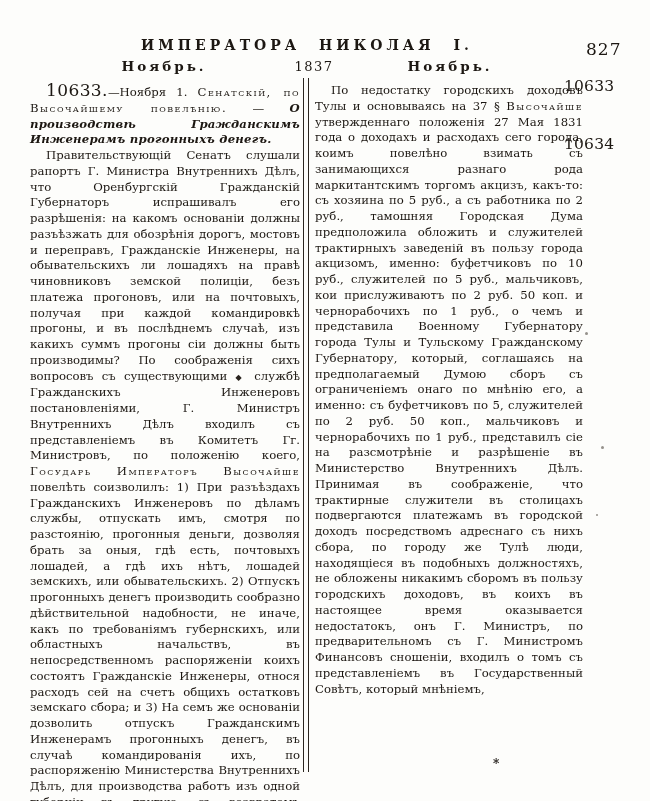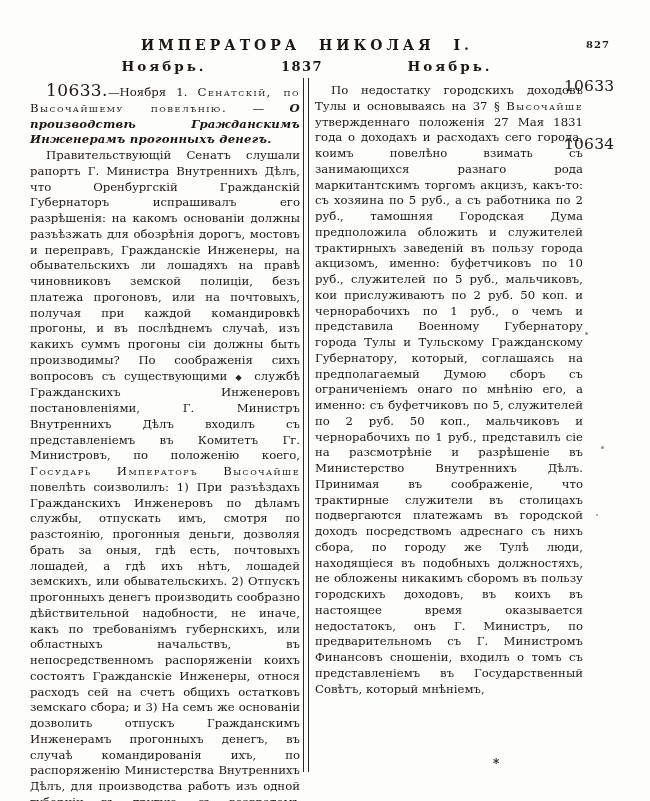--- a/index.html
+++ b/index.html
@@ -9,32 +9,32 @@
     background:#fdfdfb; color:#1c1712; overflow:hidden;
     font-family:"DejaVu Serif", serif;
     padding-left:32px;
   }
   .running-head {
     position:absolute; top:37px; left:28px; width:558px; text-align:center;
     font-size:14px; font-weight:bold; letter-spacing:4px; word-spacing:10px;
     white-space:nowrap;
   }
   .page-number {
-    position:absolute; top:39px; left:586px; font-size:10px; font-weight:bold;
+    position:absolute; top:39px; left:586px; font-size:17px; font-weight:normal;
     letter-spacing:1px;
   }
   .month {
     position:absolute; top:58px; font-size:13.5px; font-weight:bold;
     letter-spacing:3px; text-align:center;
   }
   .month-left  { left:28px;  width:272px; }
   .month-right { left:314px; width:272px; }
   .year {
-    position:absolute; top:59px; left:268px; width:68px; text-align:center;
-    font-size:13px; font-weight:bold; letter-spacing:1.5px;
+    position:absolute; top:59px; left:280px; width:68px; text-align:center;
+    font-size:13px; font-weight:normal; letter-spacing:1.5px;
   }
   .divider {
     position:absolute; left:303px; top:78px; height:694px; width:6px;
     border-left:1.3px solid #2b251f; border-right:1.3px solid #2b251f;
   }
   .col {
     position:absolute; top:83px; text-align:justify;
     font-size:11.7px; line-height:15.75px;
   }
   .col-left  { left:30px;  width:270px; }

